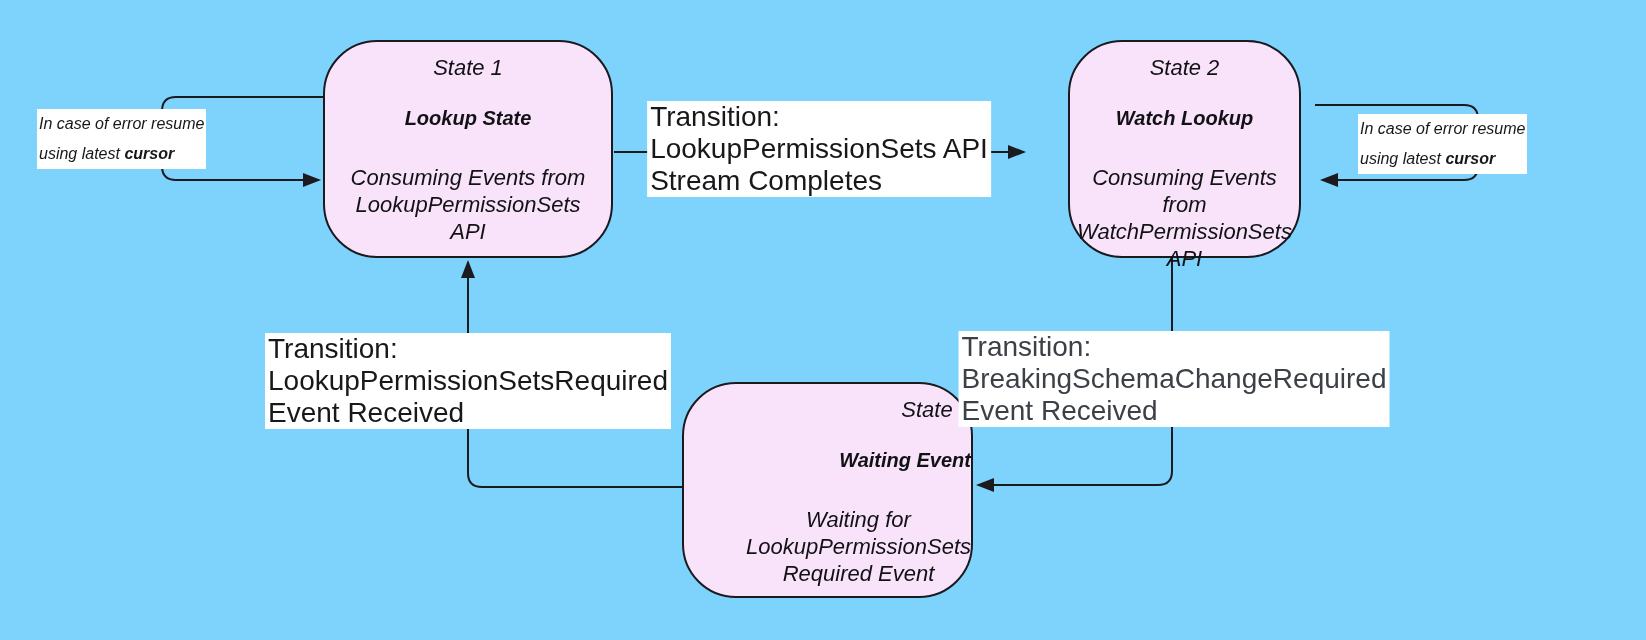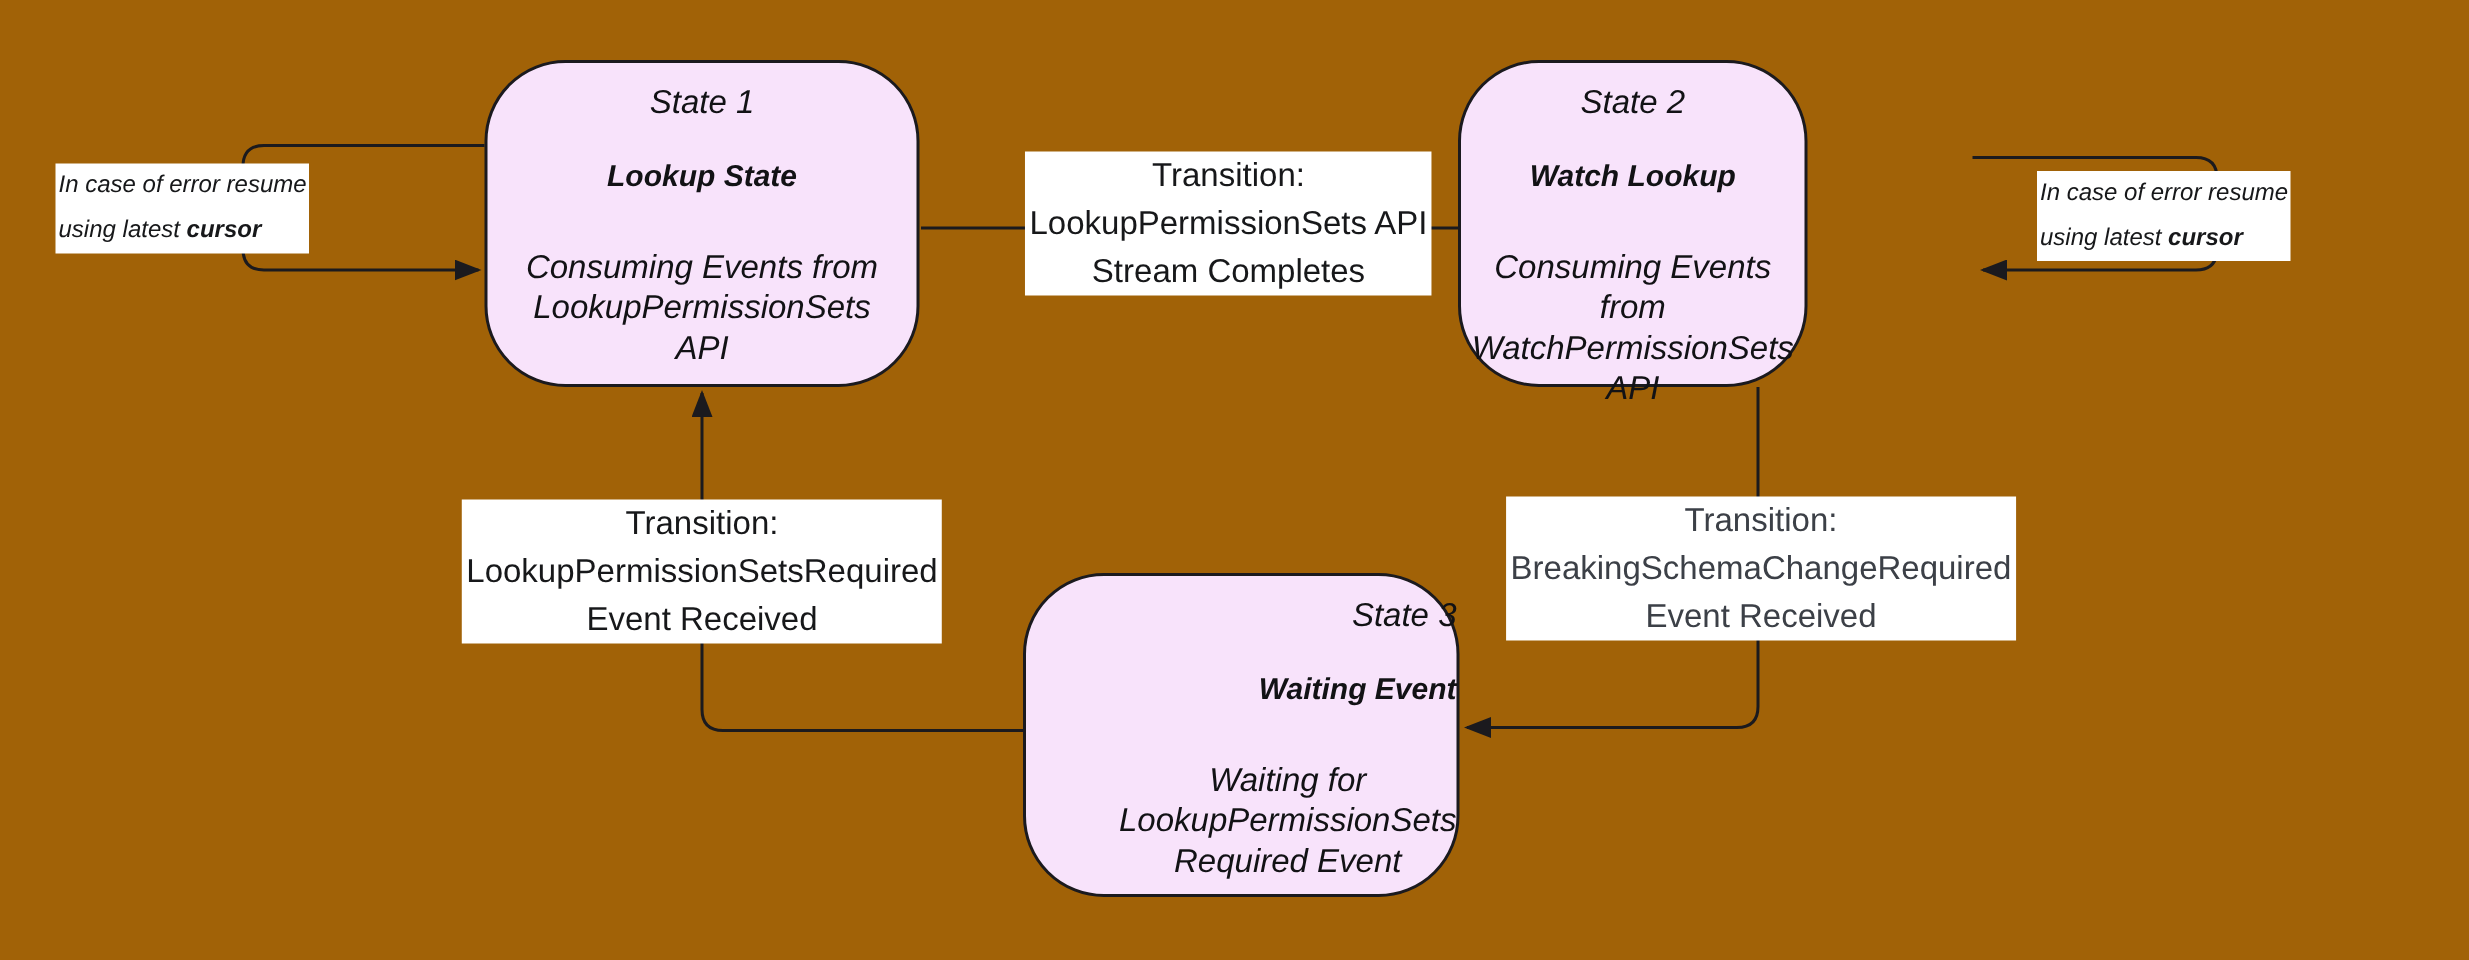--- a/index.html
+++ b/index.html
@@ -1,20 +1,20 @@
 <!DOCTYPE html>
 <html><head>
 <meta charset="utf-8">
 <style>
   html, body { margin: 0; padding: 0; background: #ffffff; }
   .diagram {
     position: relative;
     width: 1646px;
     height: 640px;
-    background: #a16207;
+    background: #7dd3fc;
     font-family: "Liberation Sans", "DejaVu Sans", sans-serif;
     color: #17181a;
     overflow: hidden;
   }
   svg.wires { position: absolute; left: 0; top: 0; }
 
   .state-box {
     position: absolute;
     box-sizing: border-box;
     background: #f8e3fb;
@@ -30,22 +30,22 @@
     color: #121215;
   }
   .state-box .state-label { margin-top: 13px; }
   .state-box .state-name  { margin-top: 24px; font-weight: bold; font-size: 20px; }
   .state-box .state-desc  { margin-top: 33px; white-space: pre-line; line-height: 27px; }
 
   .edge-label {
     position: absolute;
     background: #ffffff;
     white-space: pre-line;
-    text-align: center;
-    font-size: 22px;
+    text-align: left;
+    font-size: 28px;
     line-height: 32px;
     transform: translateX(-50%);
     padding: 0 3px;
   }
   .edge-label.muted { color: #3c4047; }
 
   .error-note {
     position: absolute;
     background: #ffffff;
     font-style: italic;
@@ -76,21 +76,21 @@
   </svg>
 
   <div class="state-box" style="left:323px; top:40px; width:290px; height:218px;">
     <div class="state-label">State 1</div>
     <div class="state-name">Lookup State</div>
     <div class="state-desc">Consuming Events from
 LookupPermissionSets
 API</div>
   </div>
 
-  <div class="state-box" style="left:972px; top:40px; width:233px; height:218px;">
+  <div class="state-box" style="left:1068px; top:40px; width:233px; height:218px;">
     <div class="state-label">State 2</div>
     <div class="state-name">Watch Lookup</div>
     <div class="state-desc">Consuming Events from
 WatchPermissionSets
 API</div>
   </div>
 
   <div class="state-box" style="left:682px; top:382px; width:291px; height:216px;align-items:flex-end;">
     <div class="state-label">State 3</div>
     <div class="state-name">Waiting Event</div>

